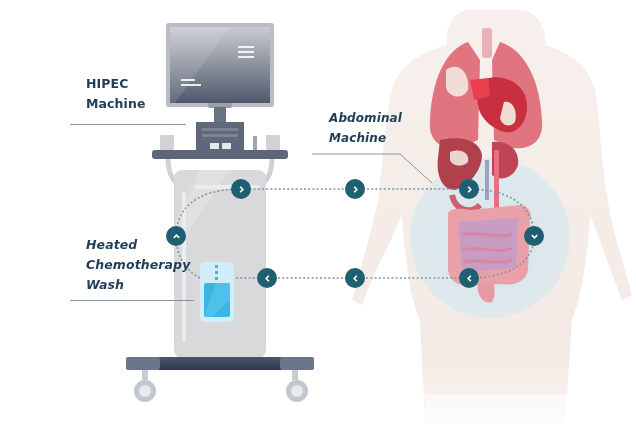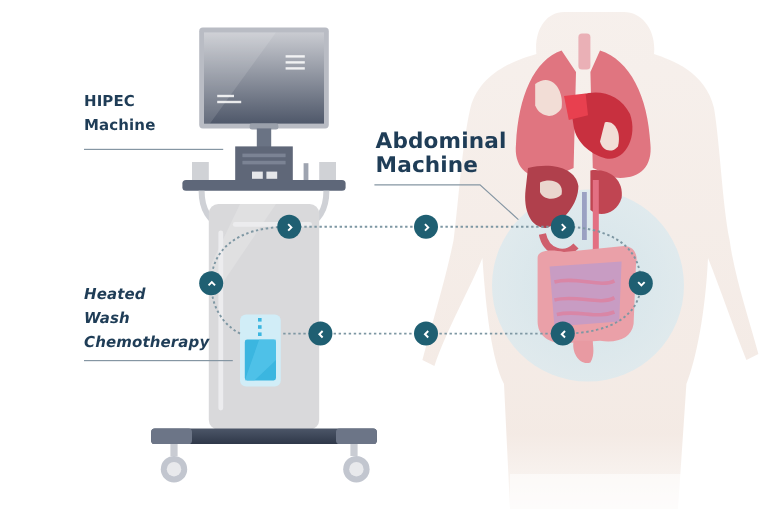--- a/index.html
+++ b/index.html
@@ -7,20 +7,21 @@
   body { position: relative; font-family: "Liberation Sans", sans-serif; }
   .stage { position: absolute; left: 0; top: 0; width: 636px; height: 424px; }
   .label {
     position: absolute;
     font-family: "DejaVu Sans", sans-serif;
     font-weight: bold;
     color: #1f3d57;
     font-size: 12.5px;
     line-height: 20px;
     letter-spacing: 0.1px;
+    margin-left: 16px;
   }
   .leader { position: absolute; height: 1px; background: #8596a3; }
   .nav-btn {
     position: absolute;
     width: 20px; height: 20px;
     border-radius: 50%;
     background: #1f5f72;
     display: flex; align-items: center; justify-content: center;
     color: #ffffff;
     font-family: "DejaVu Sans", sans-serif;
@@ -158,29 +159,29 @@
 
     <path d="M312 154 L400 154 L432 183" stroke="#8596a3" stroke-width="1" fill="none"></path>
   </svg>
 
   <div class="label" style="left:70px; top:74px;">
     <div>HIPEC</div>
     <div>Machine</div>
   </div>
   <div class="leader" style="left:70px; top:124px; width:116px;"></div>
 
-  <div class="label" style="left:313px; top:108px; font-size:18px;">
+  <div class="label" style="left:313px; top:108px; font-size:12px;font-style:italic;">
     <div>Abdominal</div>
     <div>Machine</div>
   </div>
 
   <div class="label" style="left:70px; top:235px;font-style:italic;">
     <div>Heated</div>
+    <div>Chemotherapy</div>
     <div>Wash</div>
-    <div>Chemotherapy</div>
   </div>
   <div class="leader" style="left:70px; top:300px; width:124px;"></div>
 
   <div class="nav-btn" style="left:231px; top:179px;">
     <svg viewBox="0 0 10 10">
         <path d="M3.5 2 L6.5 5 L3.5 8" stroke="#fff" stroke-width="1.8" fill="none"></path>
       </svg>
   </div>
   <div class="nav-btn" style="left:345px; top:179px;">
     <svg viewBox="0 0 10 10">

